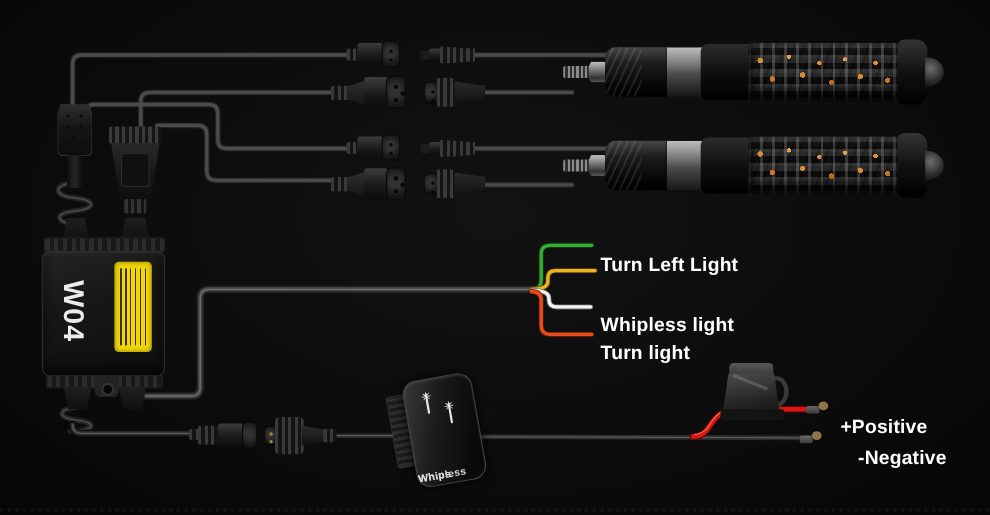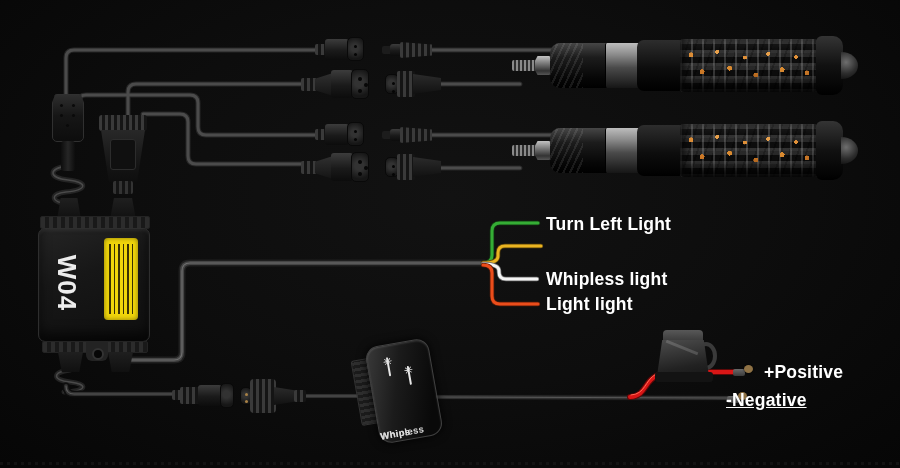--- a/index.html
+++ b/index.html
@@ -3,21 +3,21 @@
 <meta charset="utf-8">
 <style>
   html,body{margin:0;padding:0;background:#000;}
   #stage{position:relative;width:900px;height:468px;overflow:hidden;
     background:radial-gradient(ellipse at 50% 42%, #121212 0%, #0d0d0d 50%, #060606 100%);
     font-family:"Liberation Sans", sans-serif;}
   #stage *{position:absolute;box-sizing:border-box;}
   svg{left:0;top:0;}
 
   
-  .lbl{color:#fff;font-size:17.5px;font-weight:600;line-height:22px;letter-spacing:.2px;}
+  .lbl{color:#fff;font-size:17.5px;font-weight:600;line-height:22px;letter-spacing:.2px;margin-top:16px;}
 
   
   .plug-body{left:52px;top:94px;width:32px;height:48px;border-radius:5px;
     background:linear-gradient(180deg,#2e2e2e,#161616 45%,#0d0d0d);border:1px solid #303030;
     clip-path:polygon(10% 0,90% 0,100% 18%,100% 100%,0 100%,0 18%);}
   .plug-body::before{content:"";position:absolute;left:7px;top:9px;width:3px;height:3px;border-radius:50%;
     background:#0a0a0a;box-shadow:12px 0 0 #0a0a0a, 0 10px 0 #0a0a0a, 12px 10px 0 #0a0a0a, 6px 20px 0 #0a0a0a;}
   .plug-neck{left:61px;top:141px;width:14px;height:30px;background:linear-gradient(90deg,#0d0d0d,#262626 50%,#0d0d0d);border-radius:3px;}
 
   
@@ -271,18 +271,18 @@
   <div class="fuse-body"></div>
   <div class="fuse-base"></div>
 
   <div class="stub" style="left:733px;top:369px;width:12px;"></div>
   <div class="ring" style="left:744px;top:365px;"></div>
   <div class="stub" style="left:727px;top:396px;width:12px;"></div>
   <div class="ring" style="left:738px;top:392px;"></div>
 
   <div class="lbl" style="left:546px;top:213px;">Turn Left Light</div>
   <div class="lbl" style="left:546px;top:268px;">Whipless light</div>
-  <div class="lbl" style="left:546px;top:293px;">Light light</div>
+  <div class="lbl" style="left:546px;top:293px;">Turn light</div>
   <div class="lbl" style="left:764px;top:361px;">+Positive</div>
-  <div class="lbl" style="left:726px;top:389px;text-decoration:underline;">-Negative</div>
+  <div class="lbl" style="left:780px;top:389px;">-Negative</div>
 
   <div class="floor"></div>
 </div>
 
 </body></html>

